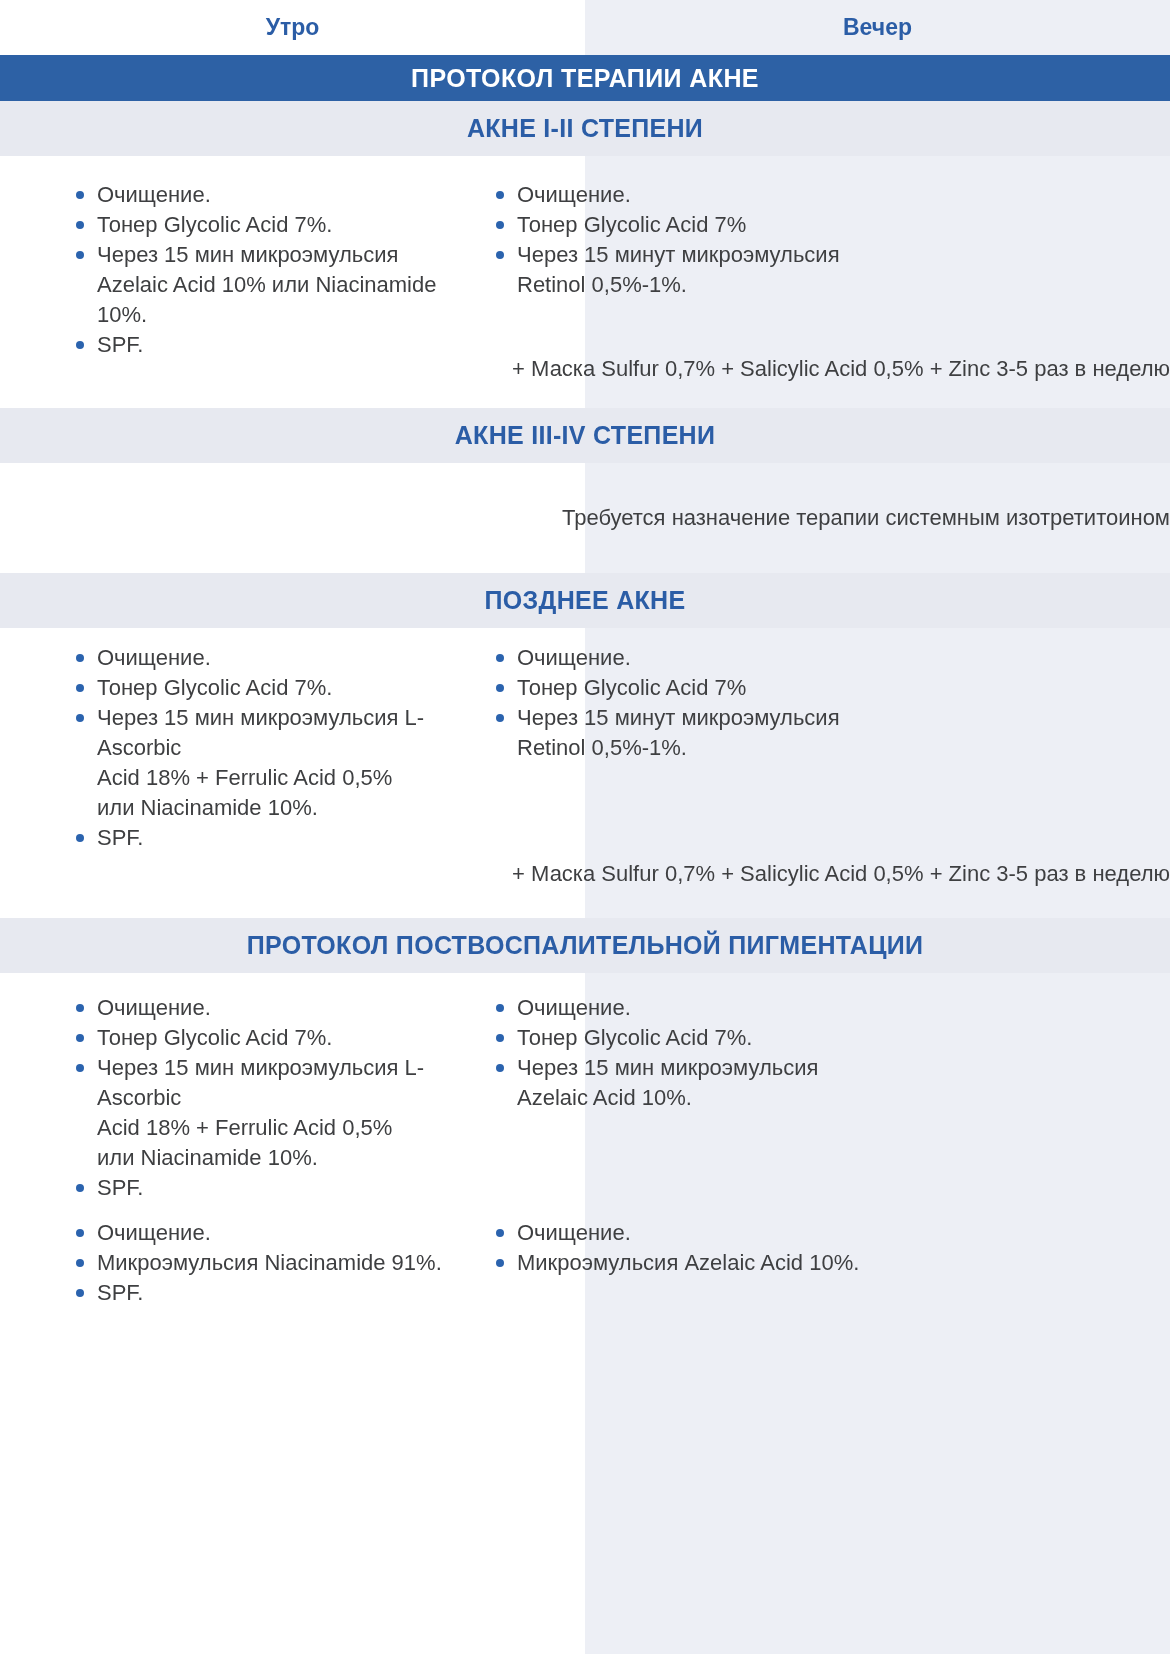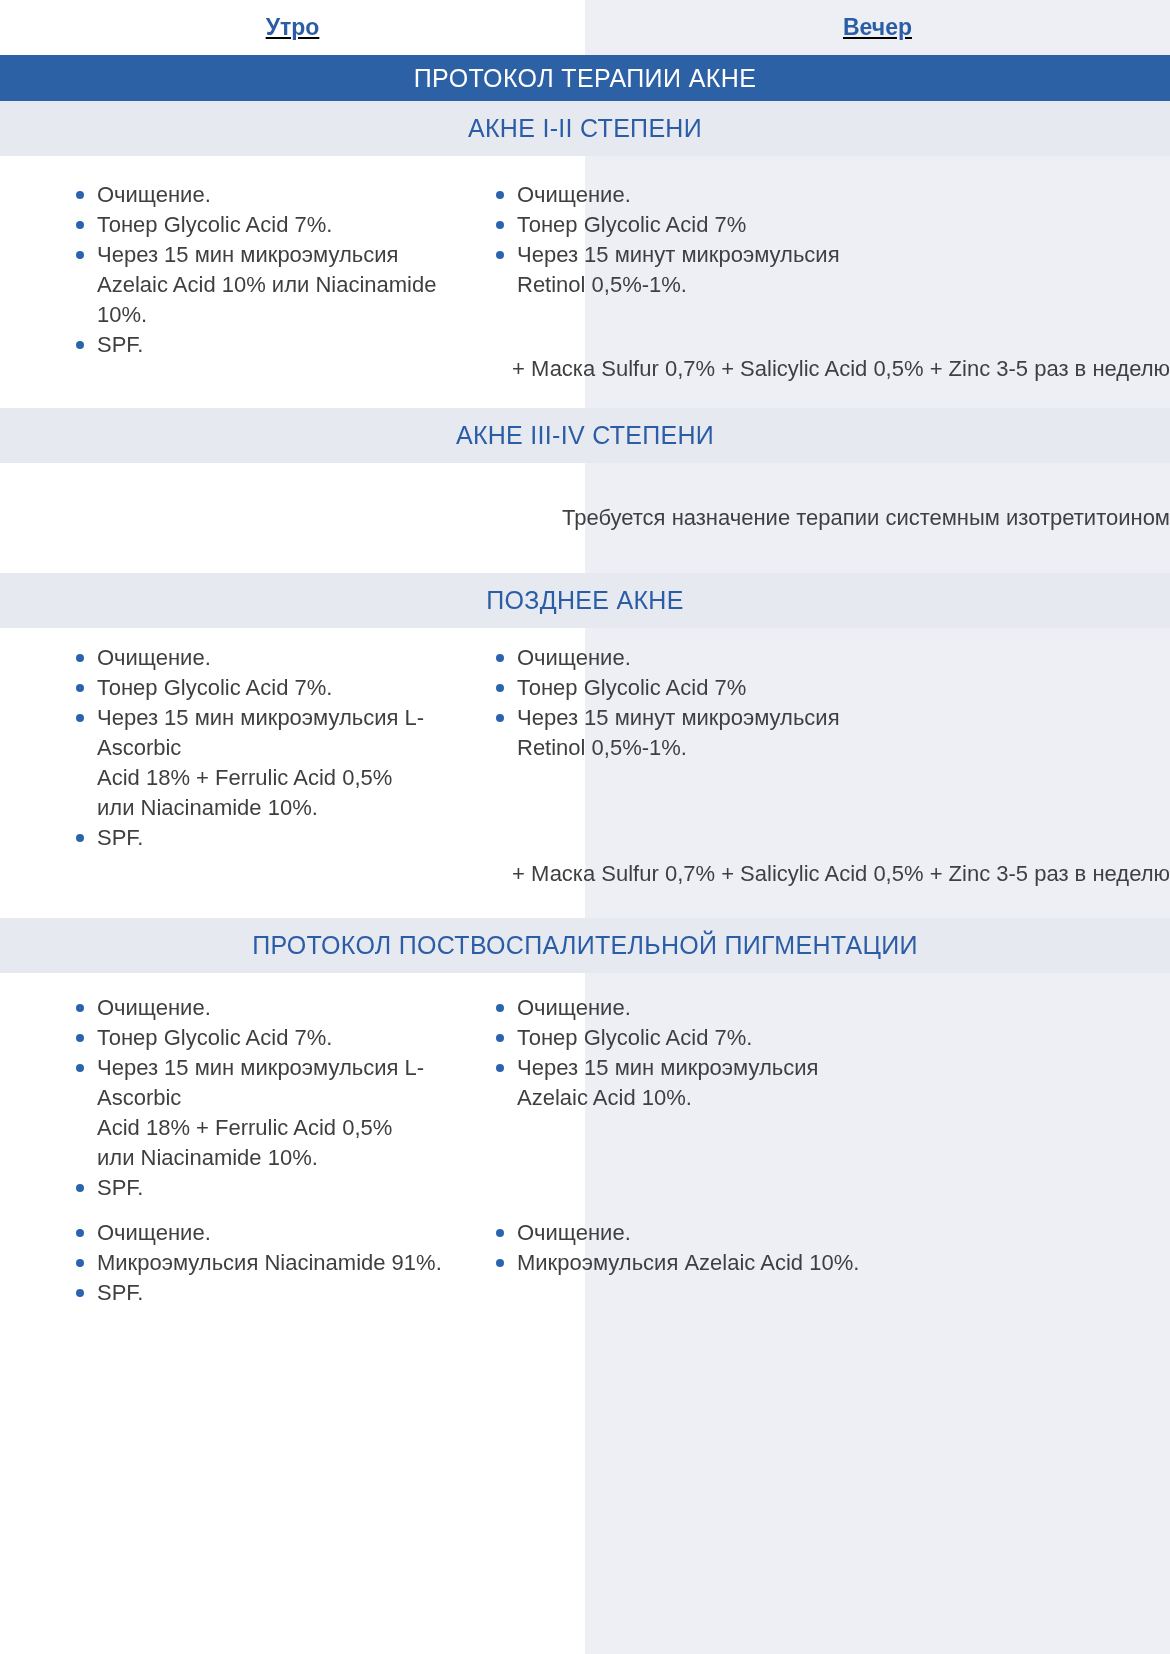--- a/index.html
+++ b/index.html
@@ -23,51 +23,50 @@
     width:585px; height:1654px;
     background:var(--evening-bg,#edeff5);
     z-index:0;
   }
   .layer{position:relative;z-index:1;}
 
   
   .header-row{
     display:flex;
     height:55px;
-    text-decoration:underline;
   }
   .header-row .col{
     width:585px;
     display:flex;align-items:center;justify-content:center;
     font-size:23px;
     font-weight:700;
     color:var(--accent-blue,#2b5da6);
   }
 
   
   .banner{
     height:46px;
     background:var(--banner-blue,#2d61a5);
     color:#ffffff;
     font-size:25px;
-    font-weight:400;
+    font-weight:700;
     letter-spacing:.4px;
     display:flex;align-items:center;justify-content:center;
   }
 
   
   .band{
     height:55px;
     background:var(--band-bg,#e7e9f0);
     display:flex;align-items:center;justify-content:center;
   }
   .band h2{
     margin:8px;
     font-size:25px;
-    font-weight:400;
+    font-weight:700;
     letter-spacing:.3px;
     color:var(--accent-blue,#2b5da6);
     text-align:center;
   }
 
   
   .body-row{
     display:flex;
     box-sizing:border-box;
   }

